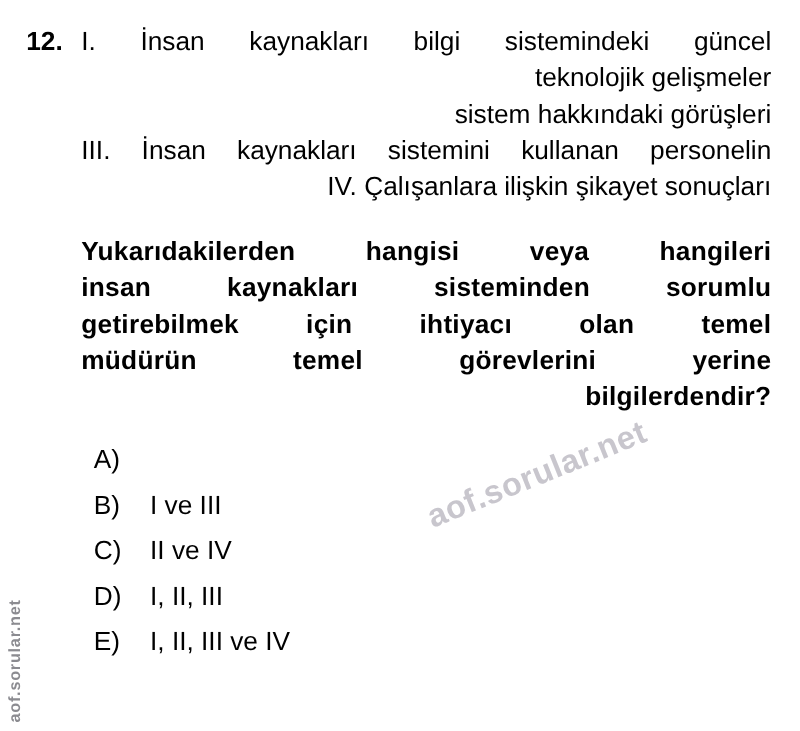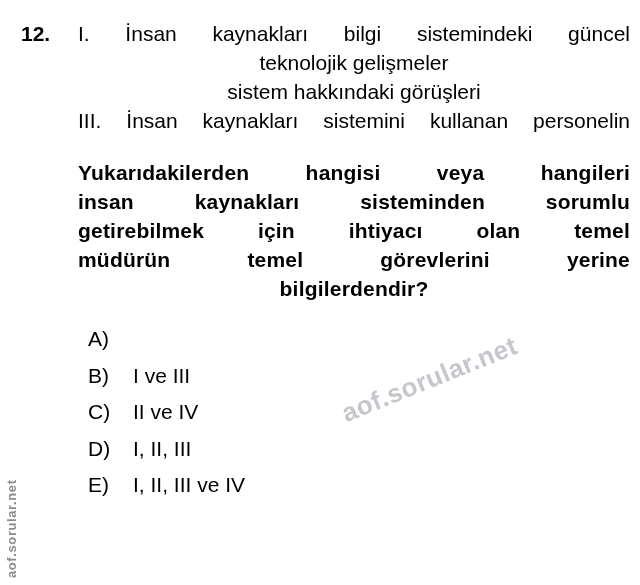--- a/index.html
+++ b/index.html
@@ -17,28 +17,28 @@
   .qnum {
     position: absolute;
     left: 21px;
     top: 19px;
     font-size: 21px;
     line-height: 29px;
     font-weight: bold;
   }
   .content {
     position: absolute;
-    left: 78px;
+    left: 65px;
     top: 19px;
     width: 552px;
   }
   .line {
     font-size: 21px;
     line-height: 29px;
-    text-align: center;
+    text-align: right;
     white-space: normal;
   }
   .line.j {
     text-align: justify;
     text-align-last: justify;
   }
   .stem-block {
     margin-top: 23px;
     font-weight: bold;
     letter-spacing: 0.2px;
@@ -93,20 +93,21 @@
 
 <div class="qnum">12.</div>
 
 <div class="content">
 
   <div class="statements">
     <div class="line j">I. İnsan kaynakları bilgi sistemindeki güncel</div>
     <div class="line">teknolojik gelişmeler</div>
     <div class="line">sistem hakkındaki görüşleri</div>
     <div class="line j">III. İnsan kaynakları sistemini kullanan personelin</div>
+    <div class="line">IV. Çalışanlara ilişkin şikayet sonuçları</div>
   </div>
 
   <div class="stem-block">
     <div class="line j">Yukarıdakilerden hangisi veya hangileri</div>
     <div class="line j">insan kaynakları sisteminden sorumlu</div>
     <div class="line j">getirebilmek için ihtiyacı olan temel</div>
     <div class="line j">müdürün temel görevlerini yerine</div>
     <div class="line">bilgilerdendir?</div>
   </div>
 

